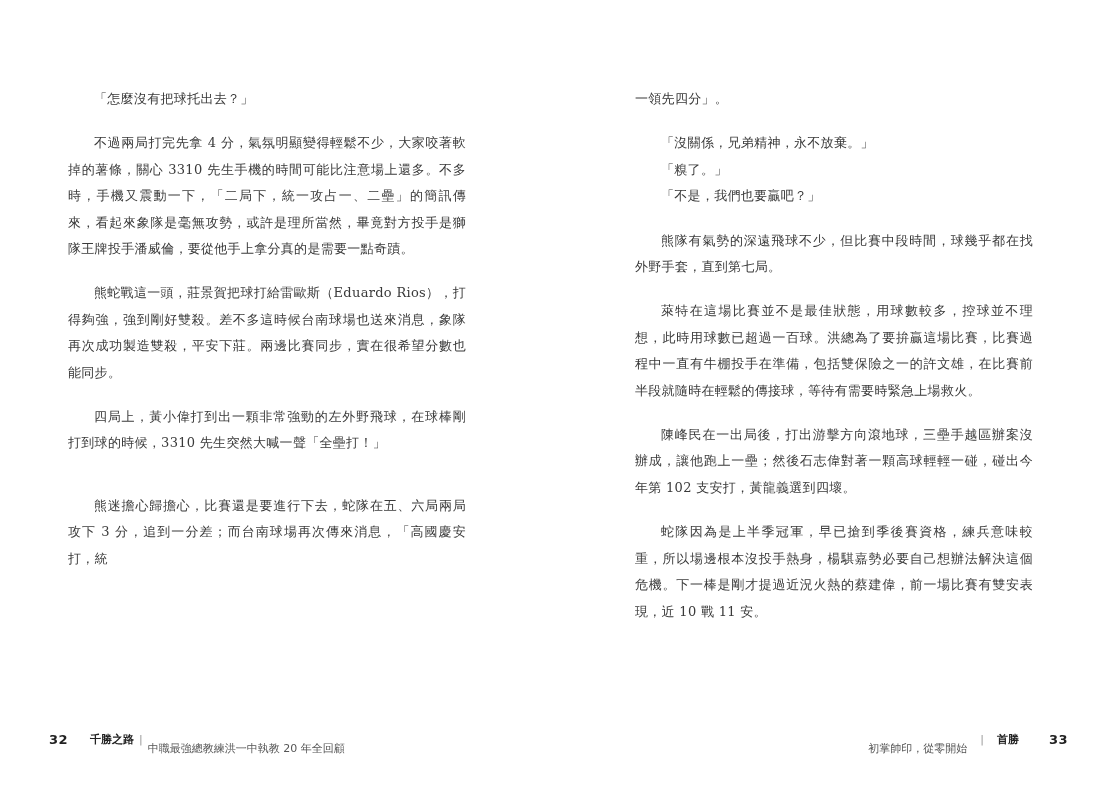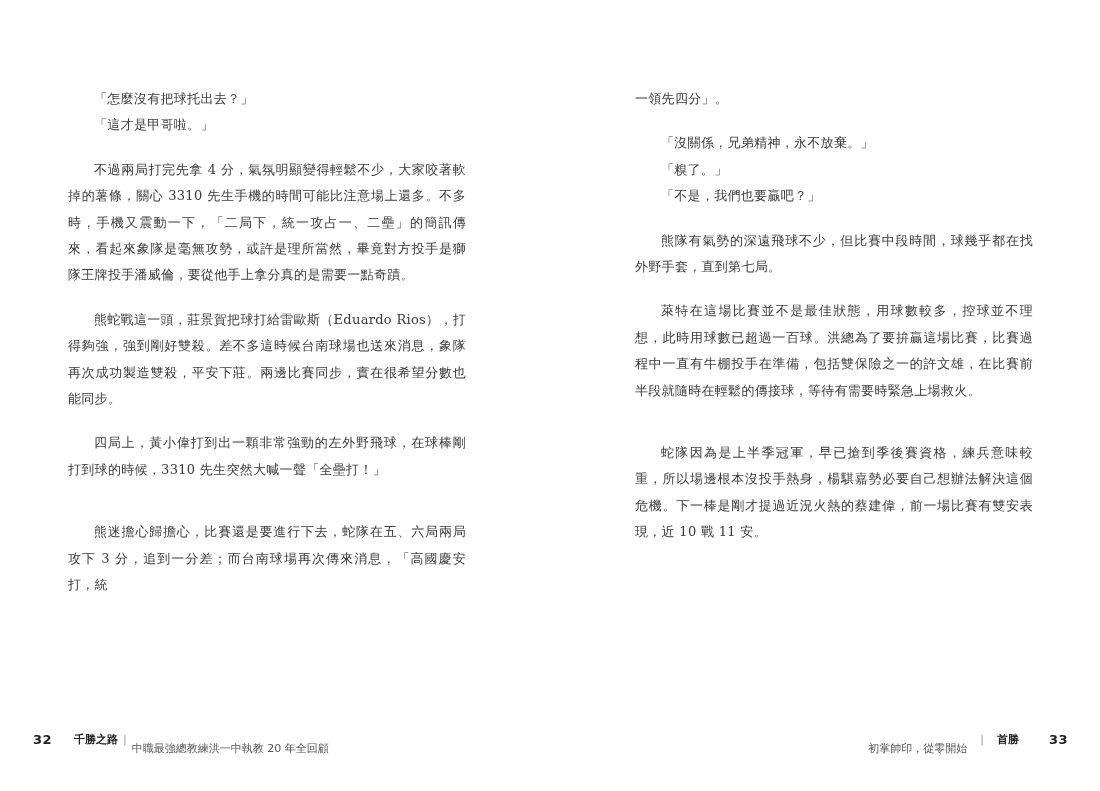--- a/index.html
+++ b/index.html
@@ -12,33 +12,32 @@
   .page.left .textblock { left: 68px; }
   .page.right .textblock { left: 85px; }
   .para { margin: 0; text-indent: 2em; text-align: justify; }
   .para.noindent { text-indent: 0; }
   .dialogue { margin: 0; padding-left: 2em; text-indent: 0; }
   .gap { height: 18px; }
   .footer { position: absolute; top: 722px; font-family: "DejaVu Sans", "Liberation Sans", sans-serif; font-size: 11px; color: #444; display: flex; align-items: center; }
   .page.left .footer { left: 33px; }
   .page.right .footer { right: 32px; gap: 8px; }
   .pnum { font-weight: bold; font-size: 13px; color: #222; letter-spacing: 0.5px; }
-  .page.left .pnum { margin-right: 22px; }
+  .page.left .pnum { margin-right: 22px; margin-left: 16px; }
   .page.right .pnum { margin-left: 22px; }
   .booktitle { font-weight: bold; color: #222; }
   .sep { color: #999; margin: 0 5px; }
   .sub { color: #555; margin-top: 19px; }
 </style>
 </head>
 <body>
 
 <div class="page left">
   <div class="textblock" id="left-body">
       <p class="dialogue">「怎麼沒有把球托出去？」</p>
-      <p class="dialogue">「這才是甲哥啦。」</p>
       <div class="gap"></div>
       <p class="para">不過兩局打完先拿 4 分，氣氛明顯變得輕鬆不少，大家咬著軟掉的薯條，關心 3310 先生手機的時間可能比注意場上還多。不多時，手機又震動一下，「二局下，統一攻占一、二壘」的簡訊傳來，看起來象隊是毫無攻勢，或許是理所當然，畢竟對方投手是獅隊王牌投手潘威倫，要從他手上拿分真的是需要一點奇蹟。</p>
       <div class="gap"></div>
       <p class="para">熊蛇戰這一頭，莊景賀把球打給雷歐斯（Eduardo Rios），打得夠強，強到剛好雙殺。差不多這時候台南球場也送來消息，象隊再次成功製造雙殺，平安下莊。兩邊比賽同步，實在很希望分數也能同步。</p>
       <div class="gap"></div>
       <p class="para">四局上，黃小偉打到出一顆非常強勁的左外野飛球，在球棒剛打到球的時候，3310 先生突然大喊一聲「全壘打！」</p>
       <div class="gap"></div>
       <div class="gap"></div>
       <p class="para">熊迷擔心歸擔心，比賽還是要進行下去，蛇隊在五、六局兩局攻下 3 分，追到一分差；而台南球場再次傳來消息，「高國慶安打，統</p>
     </div>
@@ -55,20 +54,21 @@
       <p class="para noindent">一領先四分」。</p>
       <div class="gap"></div>
       <p class="dialogue">「沒關係，兄弟精神，永不放棄。」</p>
       <p class="dialogue">「糗了。」</p>
       <p class="dialogue">「不是，我們也要贏吧？」</p>
       <div class="gap"></div>
       <p class="para">熊隊有氣勢的深遠飛球不少，但比賽中段時間，球幾乎都在找外野手套，直到第七局。</p>
       <div class="gap"></div>
       <p class="para">萊特在這場比賽並不是最佳狀態，用球數較多，控球並不理想，此時用球數已超過一百球。洪總為了要拚贏這場比賽，比賽過程中一直有牛棚投手在準備，包括雙保險之一的許文雄，在比賽前半段就隨時在輕鬆的傳接球，等待有需要時緊急上場救火。</p>
       <div class="gap"></div>
+      <p class="para">陳峰民在一出局後，打出游擊方向滾地球，三壘手越區辦案沒辦成，讓他跑上一壘；然後石志偉對著一顆高球輕輕一碰，碰出今年第 102 支安打，黃龍義選到四壞。</p>
       <div class="gap"></div>
       <p class="para">蛇隊因為是上半季冠軍，早已搶到季後賽資格，練兵意味較重，所以場邊根本沒投手熱身，楊騏嘉勢必要自己想辦法解決這個危機。下一棒是剛才提過近況火熱的蔡建偉，前一場比賽有雙安表現，近 10 戰 11 安。</p>
     </div>
   <div class="footer">
     <span class="sub">初掌帥印，從零開始</span>
     <span class="sep">|</span>
     <span class="booktitle">首勝</span>
     <span class="pnum">33</span>
   </div>
 </div>

